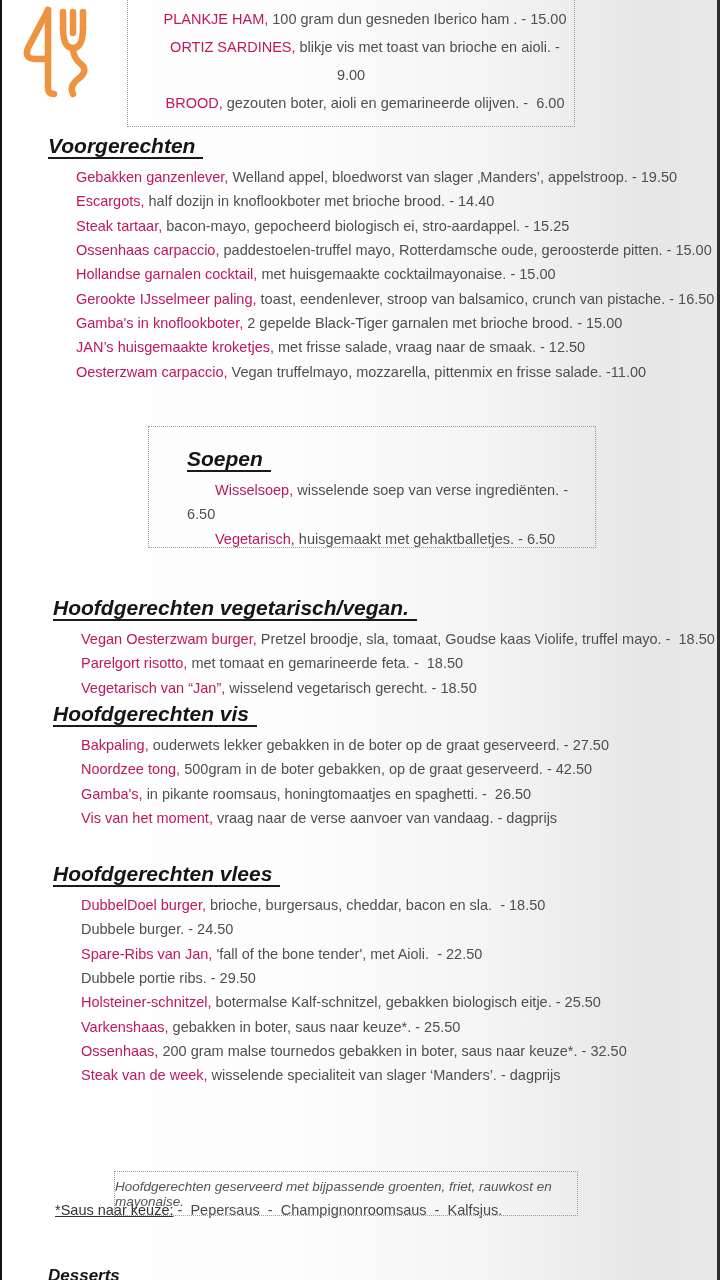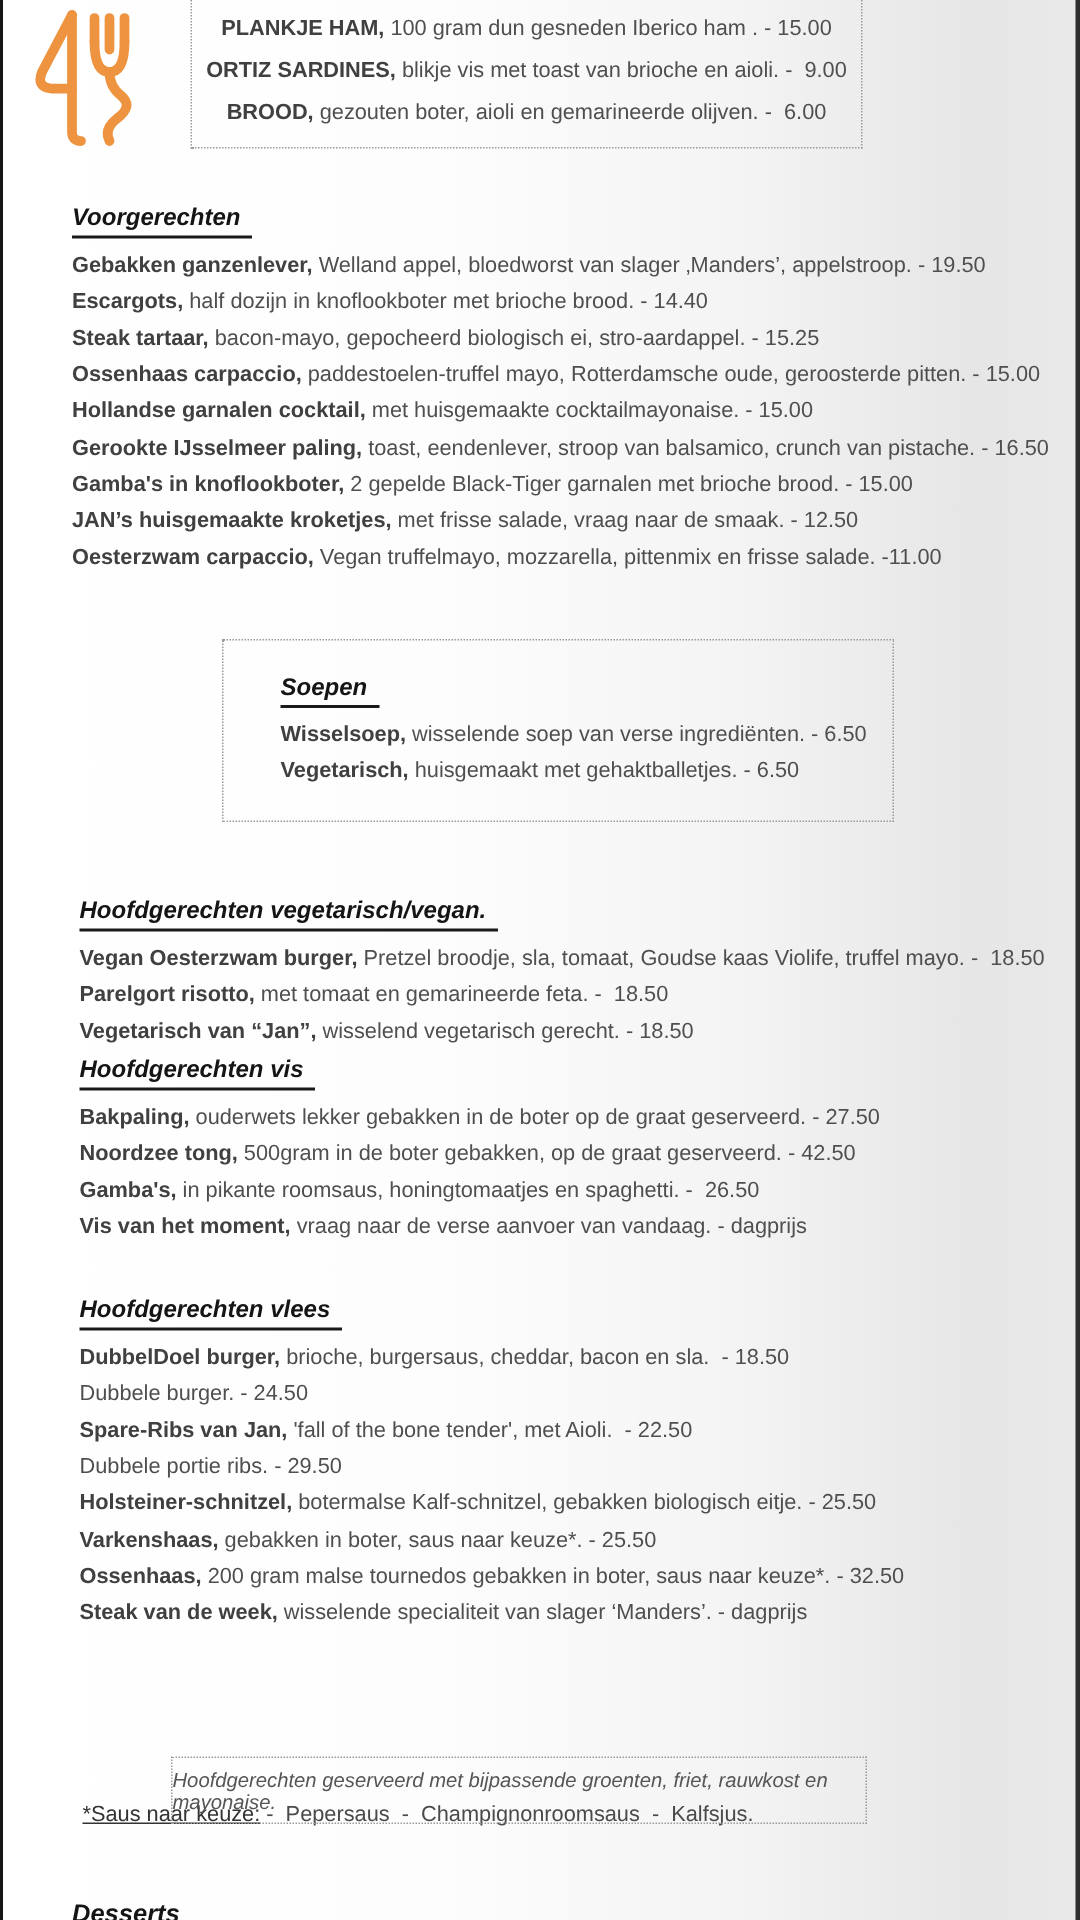--- a/index.html
+++ b/index.html
@@ -21,36 +21,36 @@
 
   
   .top-box{
     position:absolute;left:127px;top:-10px;width:448px;
     text-align:center;padding:14px 0 9px 0;box-sizing:border-box;
   }
   .top-box .mi{line-height:28px;}
 
   
   .mi{font-size:14.5px;line-height:24.33px;color:#4f4f4f;white-space:pre-wrap;}
-  .mi b{color:#404040;font-weight:bold;}
+  .mi b{color:#be185d;font-weight:normal;margin-left:28px;}
 
   
   .section{position:absolute;}
   .sec-0{left:48px;top:136px;}
   .sec-1{left:148px;top:426px;}
   .sec-2{left:53px;top:598px;}
   .sec-3{left:53px;top:704px;}
   .sec-4{left:53px;top:864px;}
   .section.boxed{
     width:448px;height:122px;box-sizing:border-box;
     border:1px dotted #9a9a9a;padding:22px 0 0 38px;
   }
   .sec-heading-row{margin:0 0 6px 0;line-height:20px;}
   .sec-heading{
-    display:inline-block;font-size:16px;font-weight:bold;font-style:italic;
+    display:inline-block;font-size:21px;font-weight:bold;font-style:italic;
     color:#151515;border-bottom:2px solid #1a1a1a;padding:0 8px 1px 0;
   }
 
   
   .sauce{position:absolute;left:55px;top:1152px;font-size:14.5px;line-height:22px;color:#4a4a4a;white-space:pre-wrap;margin-top:47px;}
   .sauce .label{text-decoration:underline;color:#333333;}
 
   
   .footer-box{
     position:absolute;left:114px;top:1171px;width:464px;height:45px;box-sizing:border-box;

